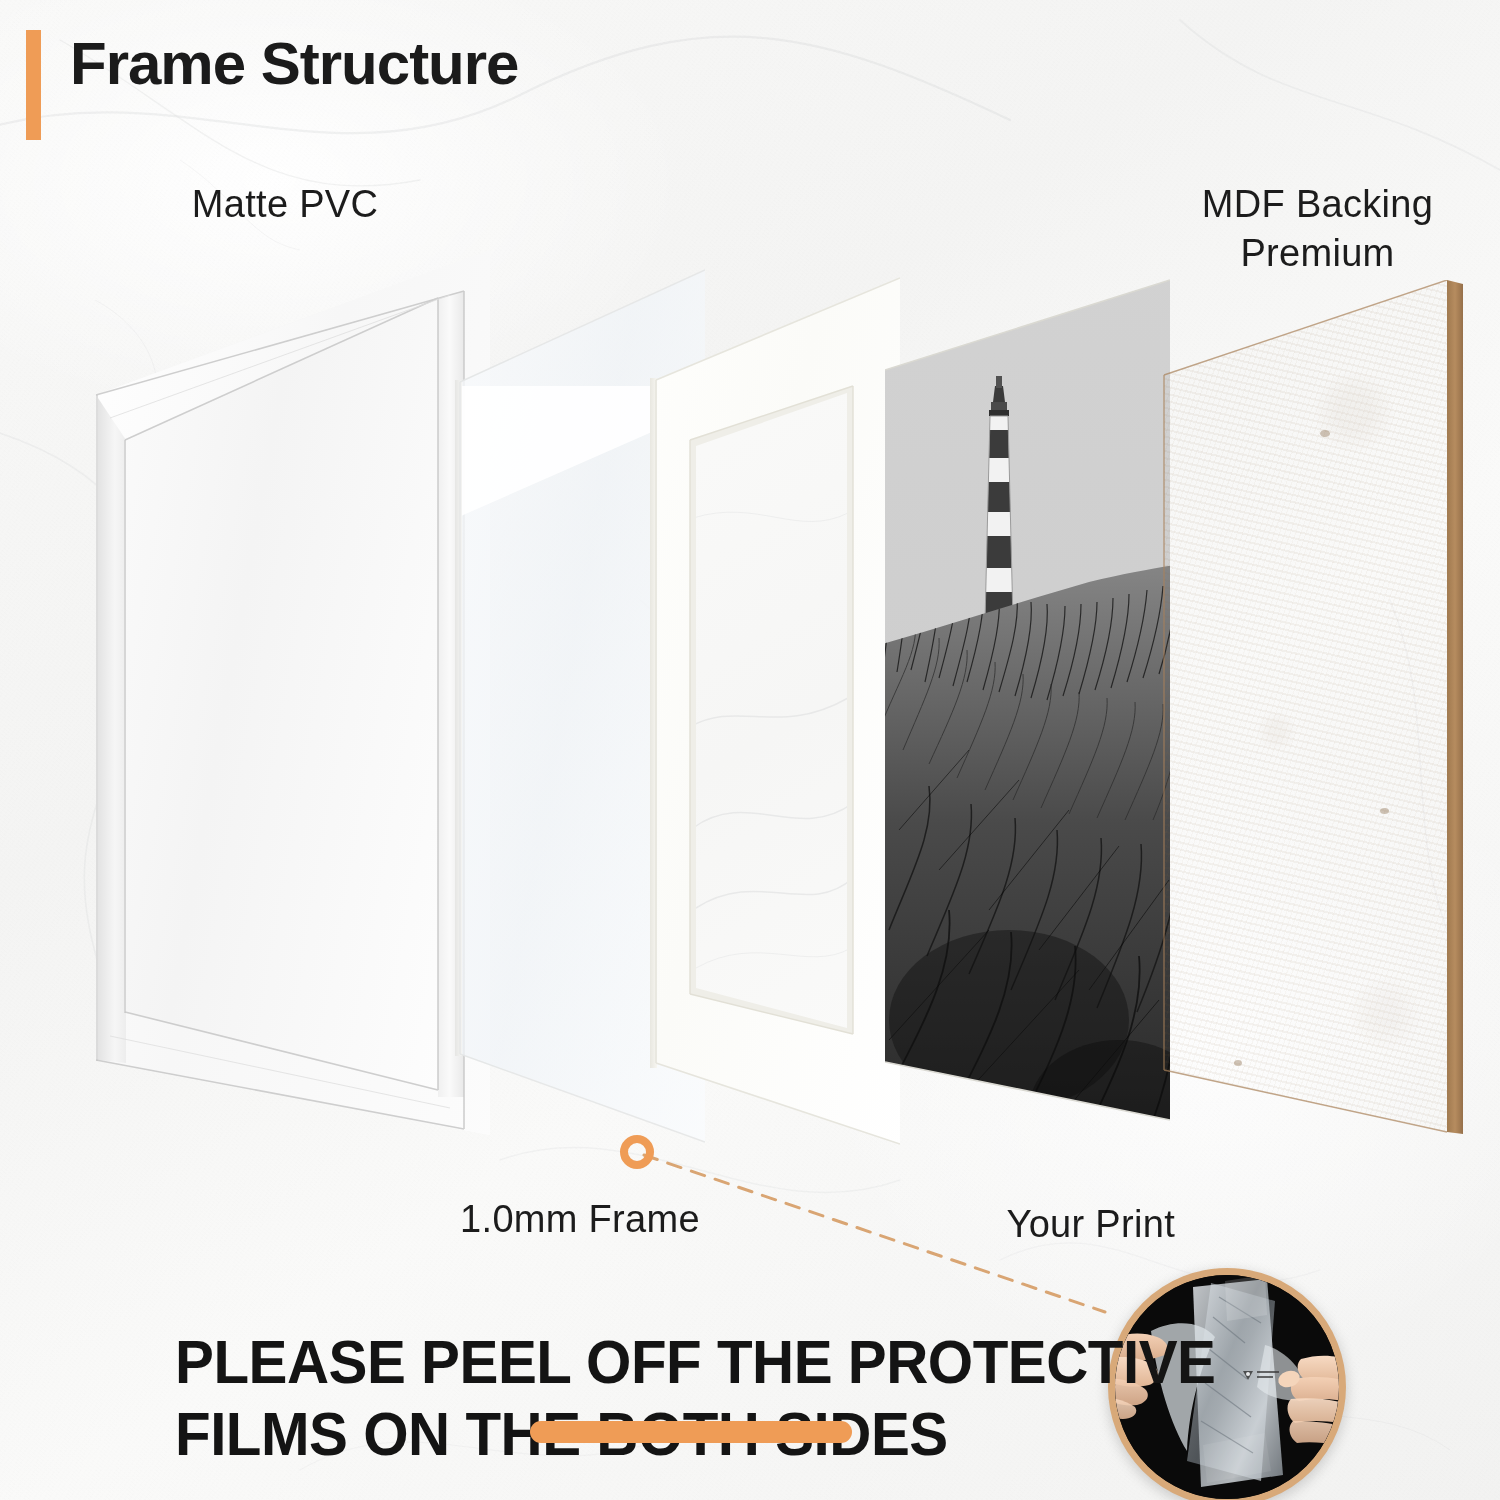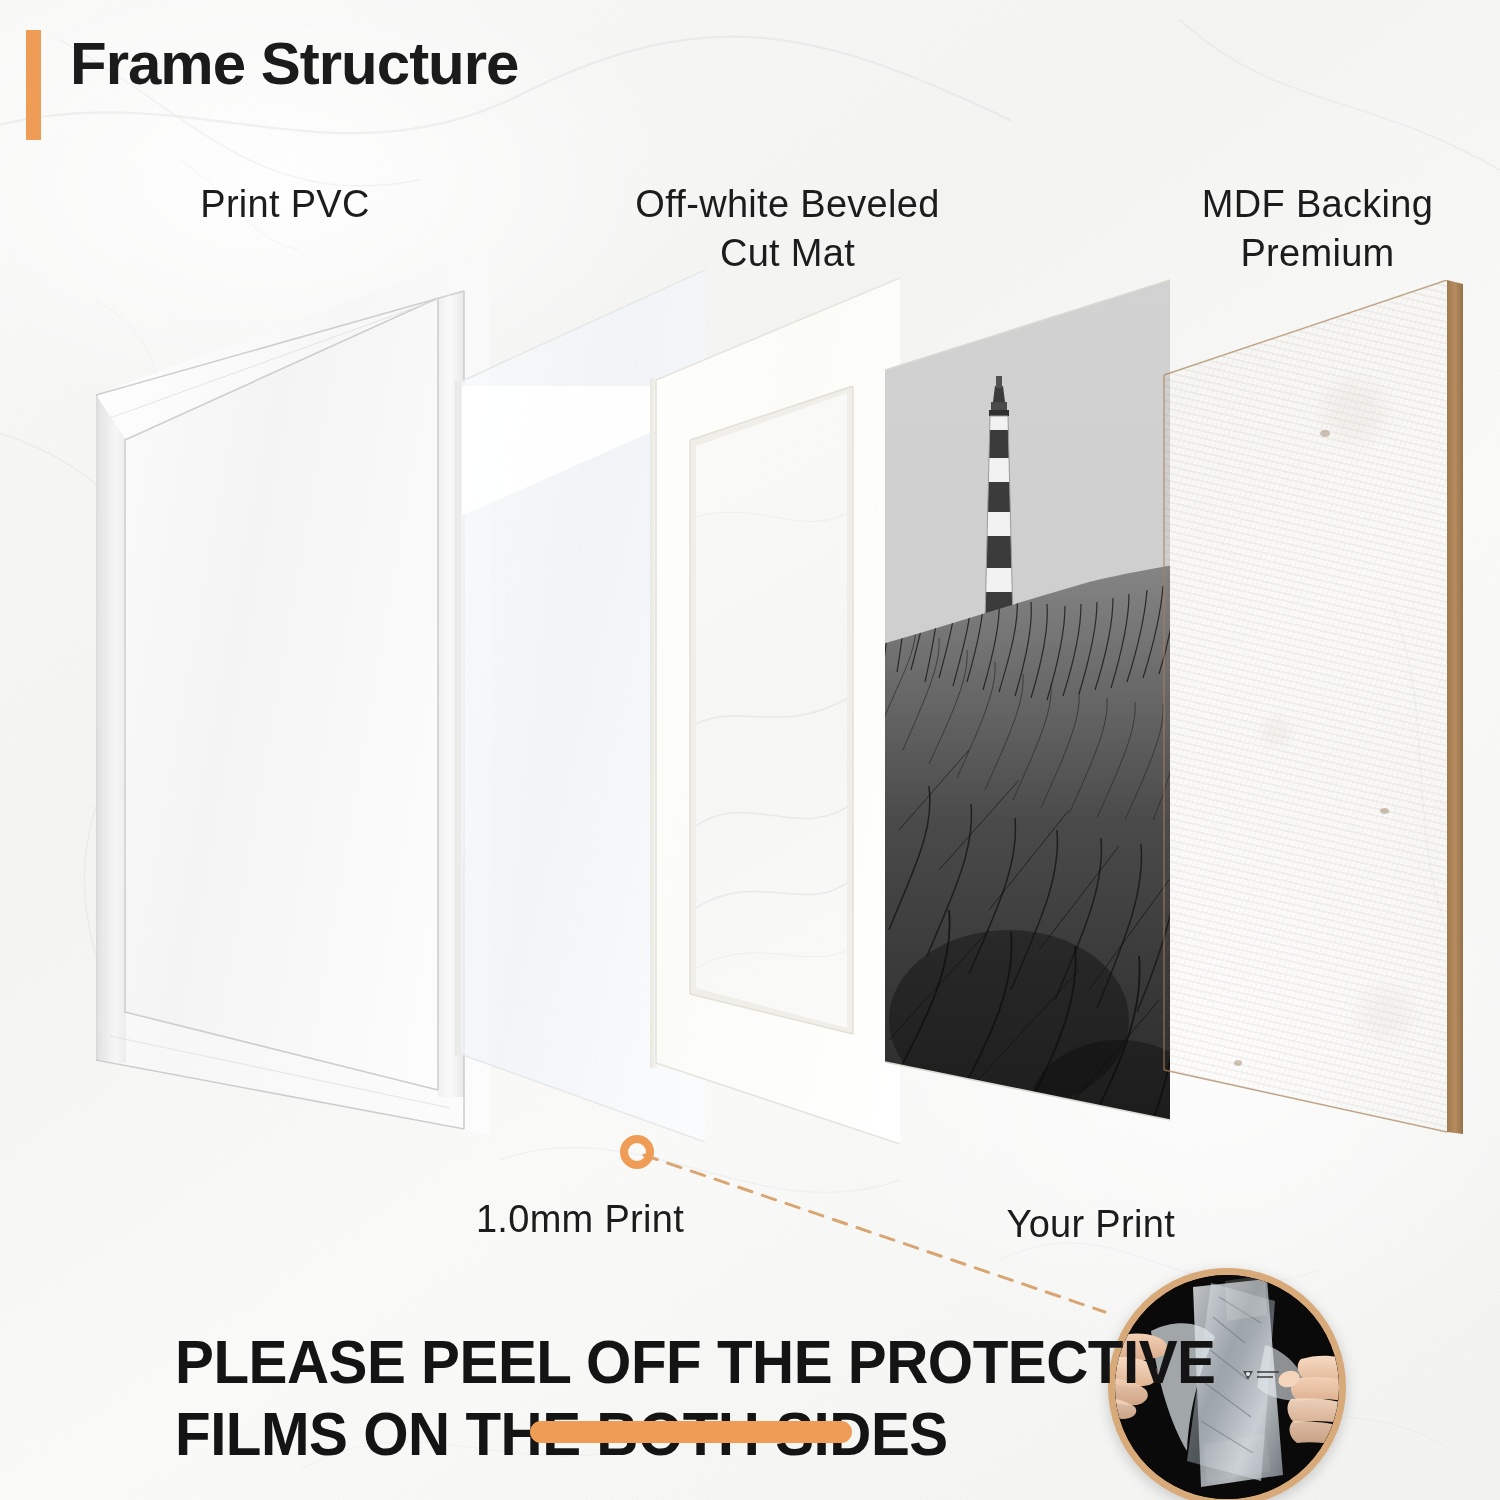--- a/index.html
+++ b/index.html
@@ -431,32 +431,28 @@
     <svg style="position:absolute;inset:0;" width="310" height="940">
       <g fill="none" stroke="#a9825a" stroke-width="1.4" opacity=".7">
         <path d="M2 95 L 285 0"></path>
         <path d="M2 790 L 285 852"></path>
         <path d="M2 95 L 2 790"></path>
       </g>
     </svg>
   </div>
 
   <div class="callout" id="label-frame">
-    <div>Print PVC</div>
-  </div>
-  <div class="callout" id="label-mat">
-    <div>Off-white Beveled</div>
-    <div>Cut Mat</div>
+    <div>Matte PVC</div>
   </div>
   <div class="callout" id="label-mdf">
     <div>MDF Backing</div>
     <div>Premium</div>
   </div>
   <div class="callout" id="label-plexi">
-    <div>1.0mm Print</div>
+    <div>1.0mm Frame</div>
   </div>
   <div class="callout" id="label-print">Your Print</div>
 
   <div class="connector">
     <svg width="560" height="230" viewBox="0 0 560 230">
       <path d="M44 35 L 505 192" fill="none" stroke="#d9a573" stroke-width="3" stroke-dasharray="14 11" stroke-linecap="round"></path>
       <circle cx="37" cy="32" r="13" fill="none" stroke="#ef9c56" stroke-width="8"></circle>
     </svg>
   </div>
 

